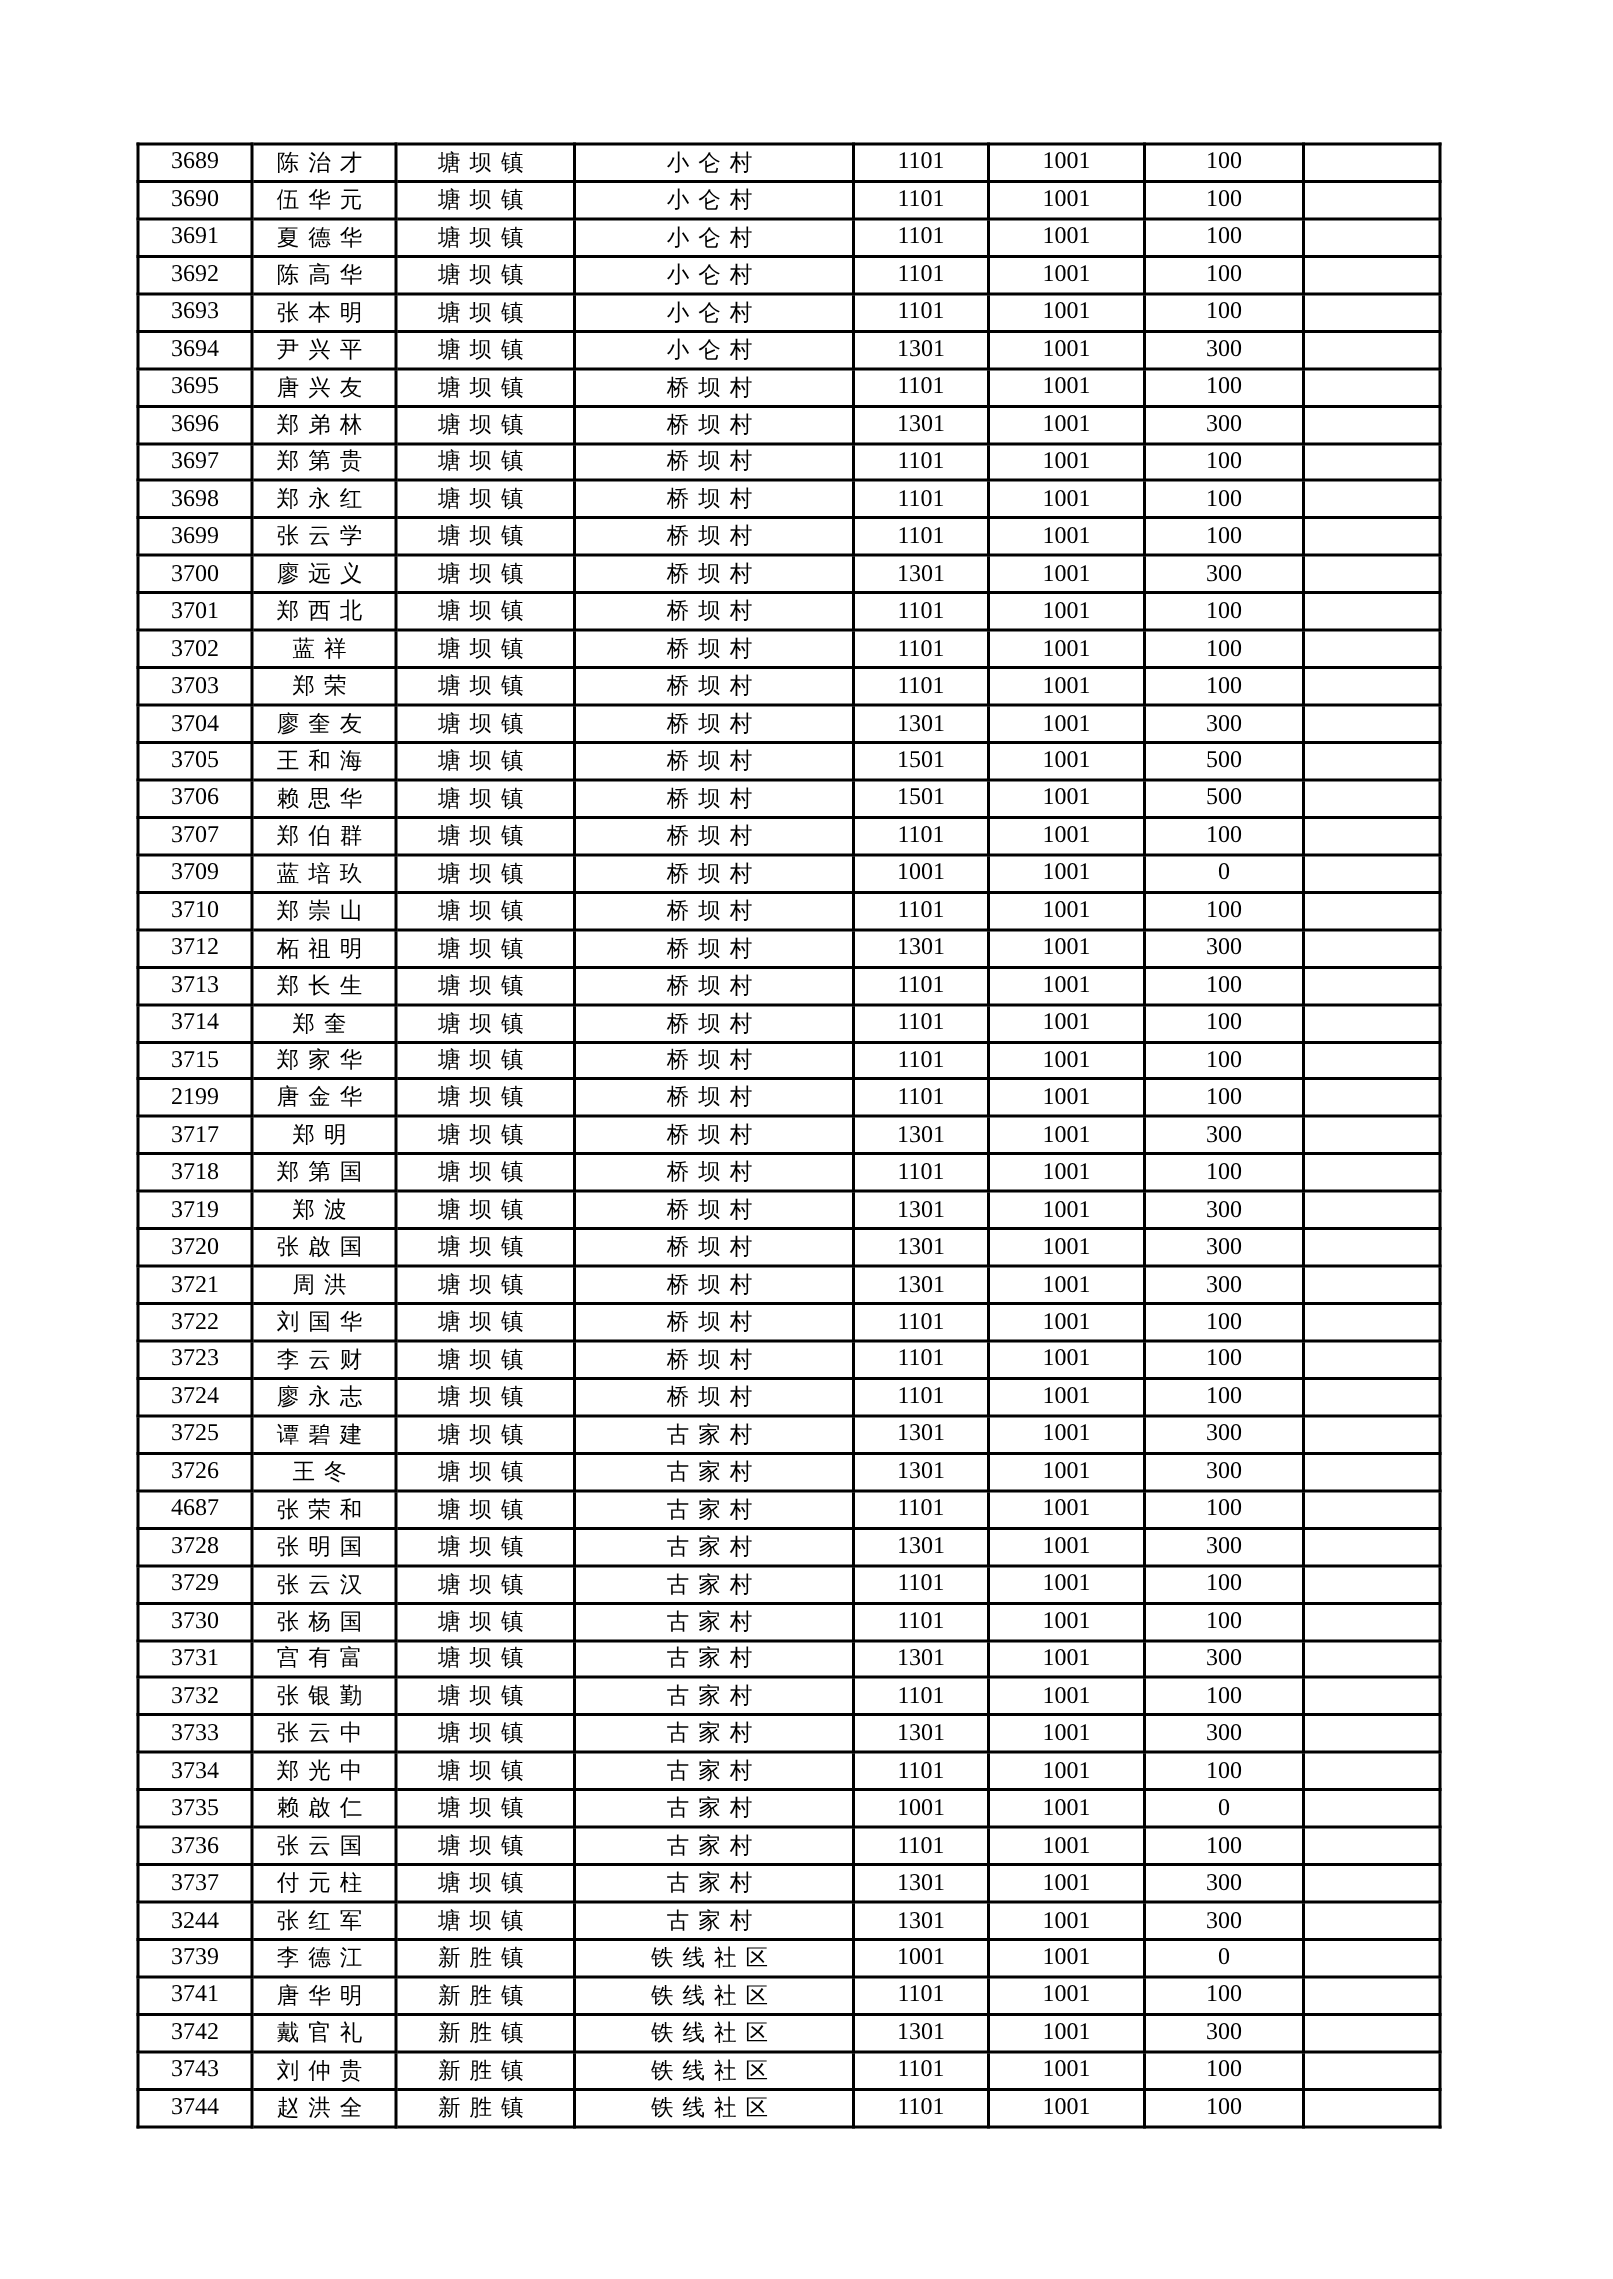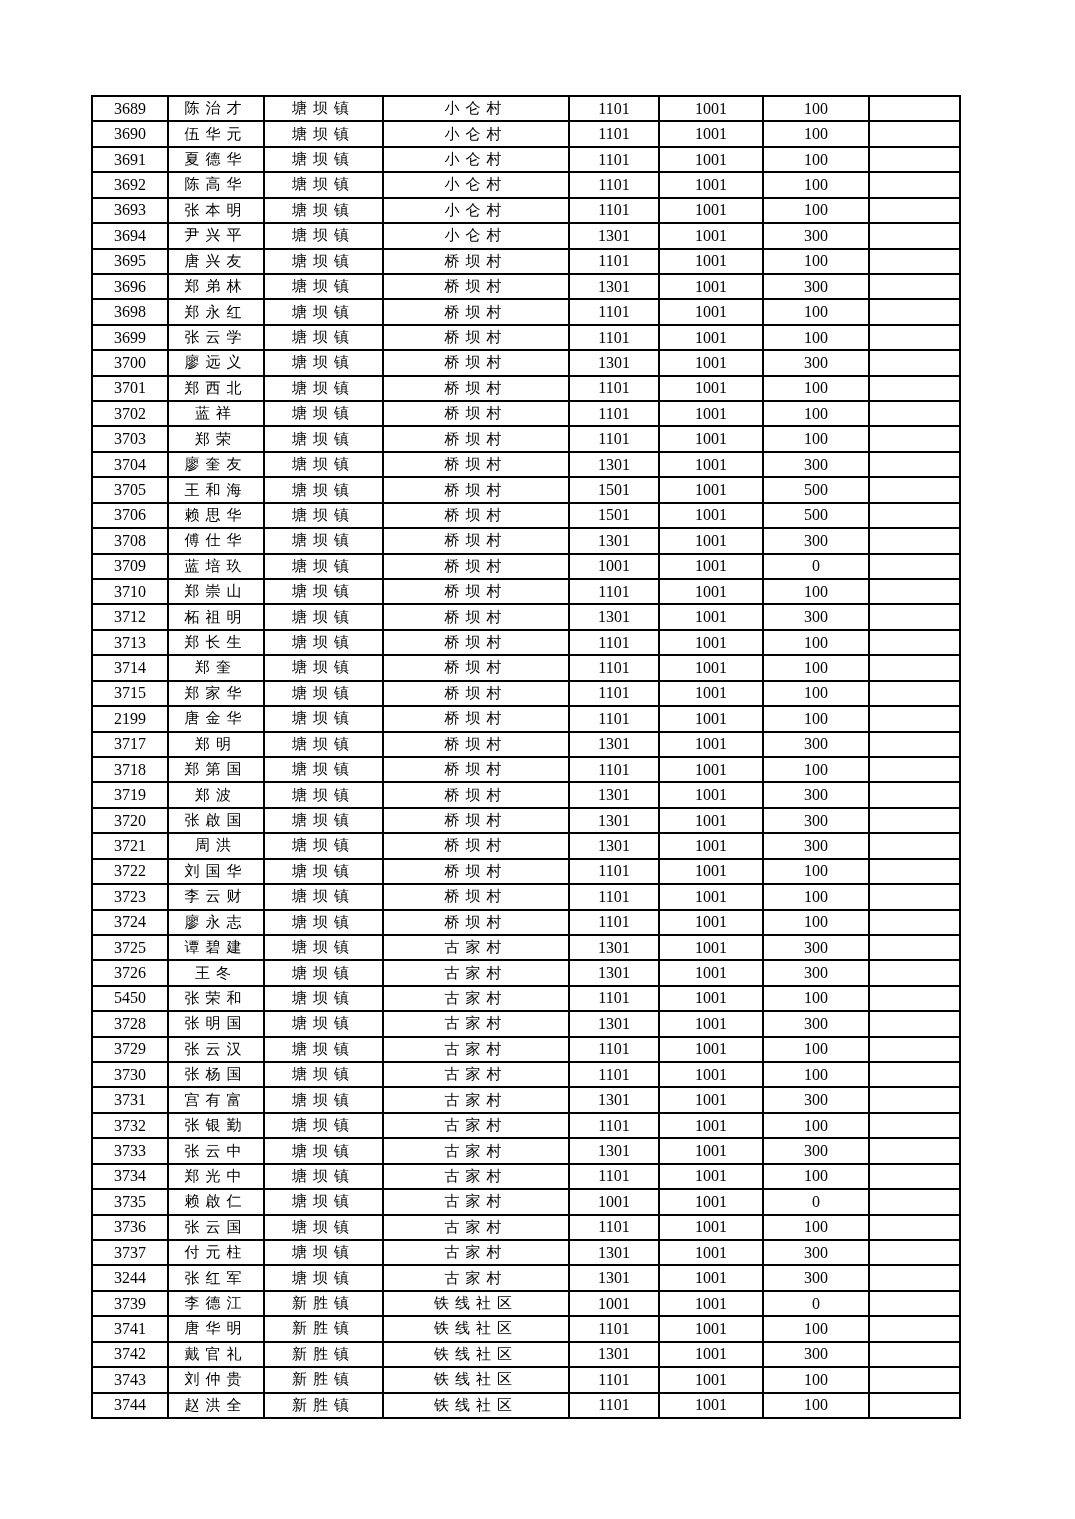--- a/index.html
+++ b/index.html
@@ -136,20 +136,30 @@
           <td class="num">3696</td>
           <td class="zh">郑弟林</td>
           <td class="zh">塘坝镇</td>
           <td class="zh">桥坝村</td>
           <td class="num">1301</td>
           <td class="num">1001</td>
           <td class="num">300</td>
           <td class="num"></td>
         </tr>
         <tr>
+          <td class="num">3697</td>
+          <td class="zh">郑第贵</td>
+          <td class="zh">塘坝镇</td>
+          <td class="zh">桥坝村</td>
+          <td class="num">1101</td>
+          <td class="num">1001</td>
+          <td class="num">100</td>
+          <td class="num"></td>
+        </tr>
+        <tr>
           <td class="num">3698</td>
           <td class="zh">郑永红</td>
           <td class="zh">塘坝镇</td>
           <td class="zh">桥坝村</td>
           <td class="num">1101</td>
           <td class="num">1001</td>
           <td class="num">100</td>
           <td class="num"></td>
         </tr>
         <tr>
@@ -226,27 +236,27 @@
           <td class="num">3706</td>
           <td class="zh">赖思华</td>
           <td class="zh">塘坝镇</td>
           <td class="zh">桥坝村</td>
           <td class="num">1501</td>
           <td class="num">1001</td>
           <td class="num">500</td>
           <td class="num"></td>
         </tr>
         <tr>
-          <td class="num">3708</td>
-          <td class="zh">傅仕华</td>
-          <td class="zh">塘坝镇</td>
-          <td class="zh">桥坝村</td>
-          <td class="num">1301</td>
-          <td class="num">1001</td>
-          <td class="num">300</td>
+          <td class="num">3707</td>
+          <td class="zh">郑伯群</td>
+          <td class="zh">塘坝镇</td>
+          <td class="zh">桥坝村</td>
+          <td class="num">1101</td>
+          <td class="num">1001</td>
+          <td class="num">100</td>
           <td class="num"></td>
         </tr>
         <tr>
           <td class="num">3709</td>
           <td class="zh">蓝培玖</td>
           <td class="zh">塘坝镇</td>
           <td class="zh">桥坝村</td>
           <td class="num">1001</td>
           <td class="num">1001</td>
           <td class="num">0</td>
@@ -406,21 +416,21 @@
           <td class="num">3726</td>
           <td class="zh">王冬</td>
           <td class="zh">塘坝镇</td>
           <td class="zh">古家村</td>
           <td class="num">1301</td>
           <td class="num">1001</td>
           <td class="num">300</td>
           <td class="num"></td>
         </tr>
         <tr>
-          <td class="num">5450</td>
+          <td class="num">4687</td>
           <td class="zh">张荣和</td>
           <td class="zh">塘坝镇</td>
           <td class="zh">古家村</td>
           <td class="num">1101</td>
           <td class="num">1001</td>
           <td class="num">100</td>
           <td class="num"></td>
         </tr>
         <tr>
           <td class="num">3728</td>

